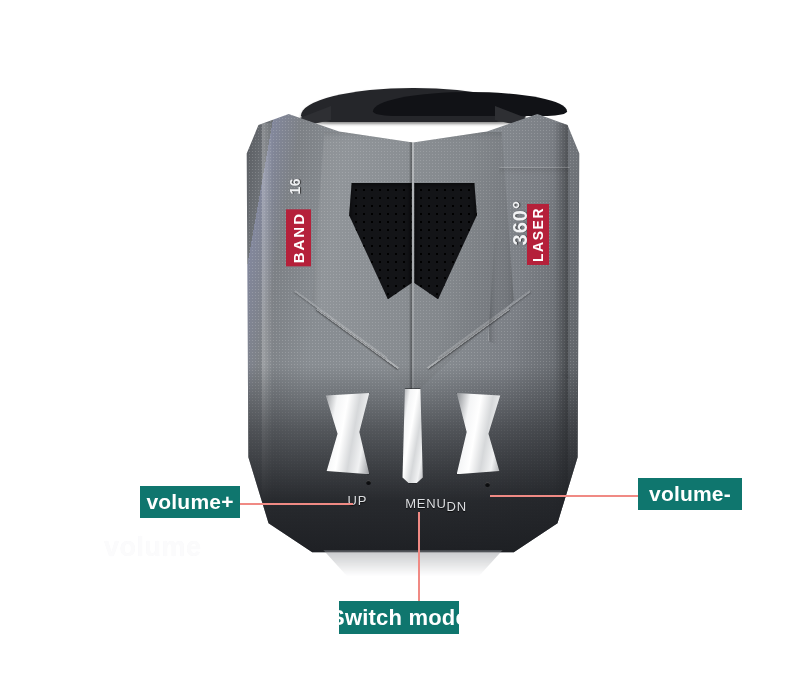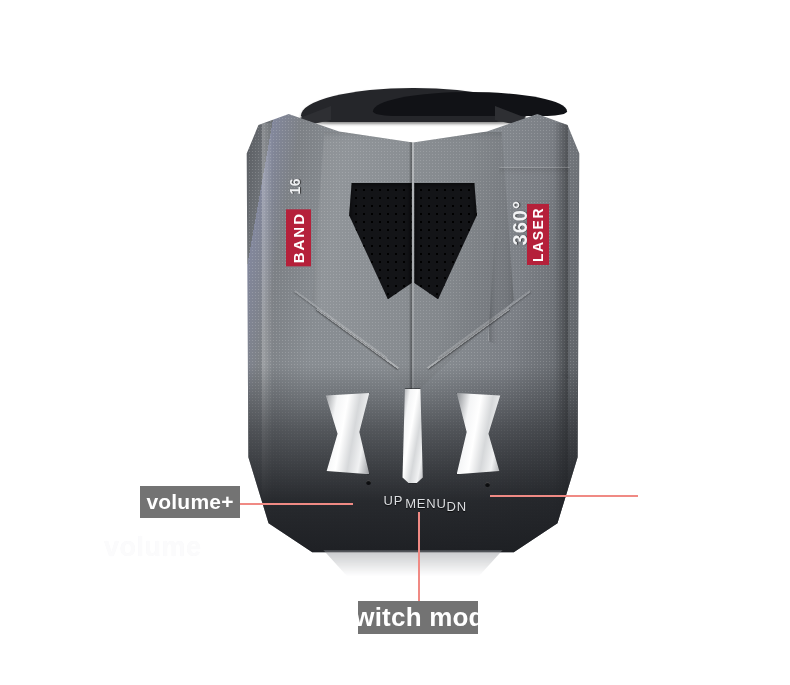--- a/index.html
+++ b/index.html
@@ -263,21 +263,21 @@
   
   .face-label {
     position: absolute;
     color: #dcdee1;
     font-size: 13px;
     font-weight: 400;
     letter-spacing: .8px;
     text-shadow: 0 1px 1px rgba(0,0,0,.75);
     white-space: nowrap;
   }
-  .lbl-up   { left: 30.5%; top: 86.2%; margin-left: 36px; }
+  .lbl-up   { left: 30.5%; top: 86.2%; }
   .lbl-menu { left: 43.5%; top: 86.8%; margin-left: 14px; }
   .lbl-dn   { left: 60.0%; top: 87.6%; }
 
   
   .sensor-dot {
     position: absolute;
     width: 5px; height: 5px;
     border-radius: 50%;
     background: #0c0d0f;
     box-shadow: inset 0 1px 1px rgba(255,255,255,.25);
@@ -293,21 +293,21 @@
     width: 236px;
     height: 26px;
     background: linear-gradient(180deg, rgba(150,153,158,.55), rgba(255,255,255,0));
     clip-path: polygon(12% 0%, 88% 0%, 78% 100%, 22% 100%);
     filter: blur(1.5px);
   }
 
   
   .callout {
     position: absolute;
-    background: #737373;
+    background: #0f766e;
     color: #ffffff;
     font-weight: 700;
     letter-spacing: .2px;
     white-space: nowrap;
     display: flex;
     align-items: center;
     justify-content: center;
   }
   #callout-volume-up {
     left: 140px;
@@ -317,25 +317,25 @@
     font-size: 21px;
   }
   #callout-volume-down {
     left: 638px;
     top: 478px;
     width: 104px;
     height: 32px;
     font-size: 21px;
   }
   #callout-switch-mode {
-    left: 358px;
+    left: 339px;
     top: 601px;
     width: 120px;
     height: 33px;
-    font-size: 26px;
+    font-size: 22px;
   }
 
   .leader {
     position: absolute;
     background: #f08a84;
   }
   #leader-volume-up {
     left: 240px;
     top: 503px;
     width: 113px;
@@ -421,16 +421,17 @@
   </div>
 
   <div id="ghost-watermark">volume</div>
 
   <div class="leader" id="leader-volume-up"></div>
   <div class="leader" id="leader-volume-down"></div>
   <div class="leader" id="leader-switch-mode"></div>
 
   <div class="callout" id="callout-volume-up">volume+</div>
 
+  <div class="callout" id="callout-volume-down">volume-</div>
 
   <div class="callout" id="callout-switch-mode">Switch mode</div>
 
 </div>
 
 </body></html>

